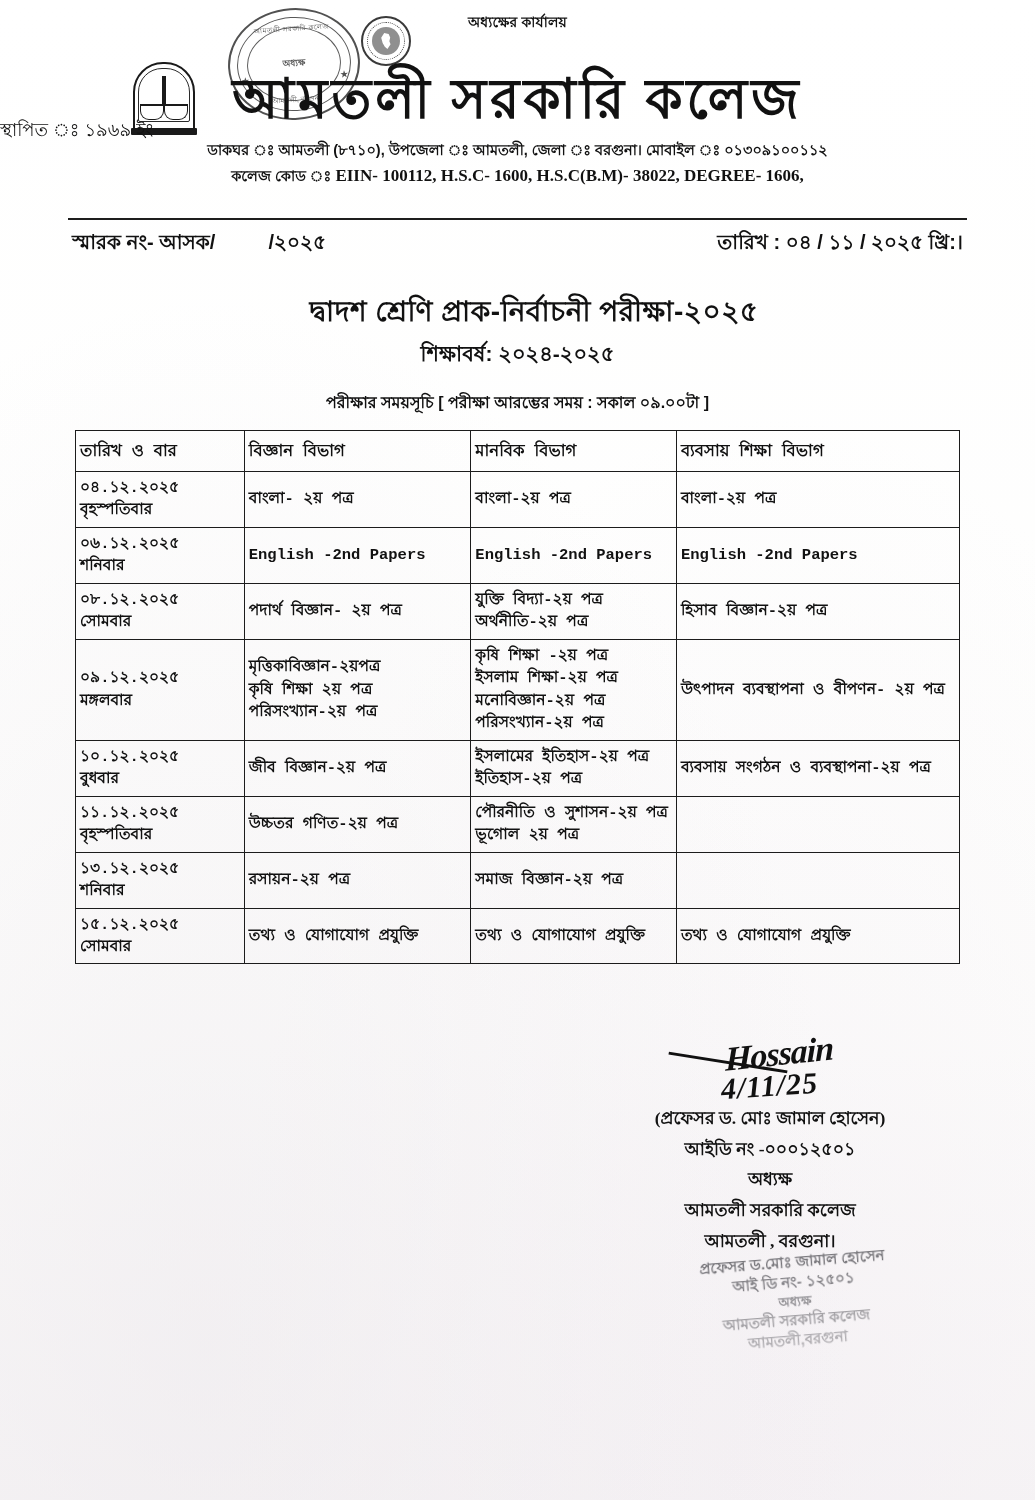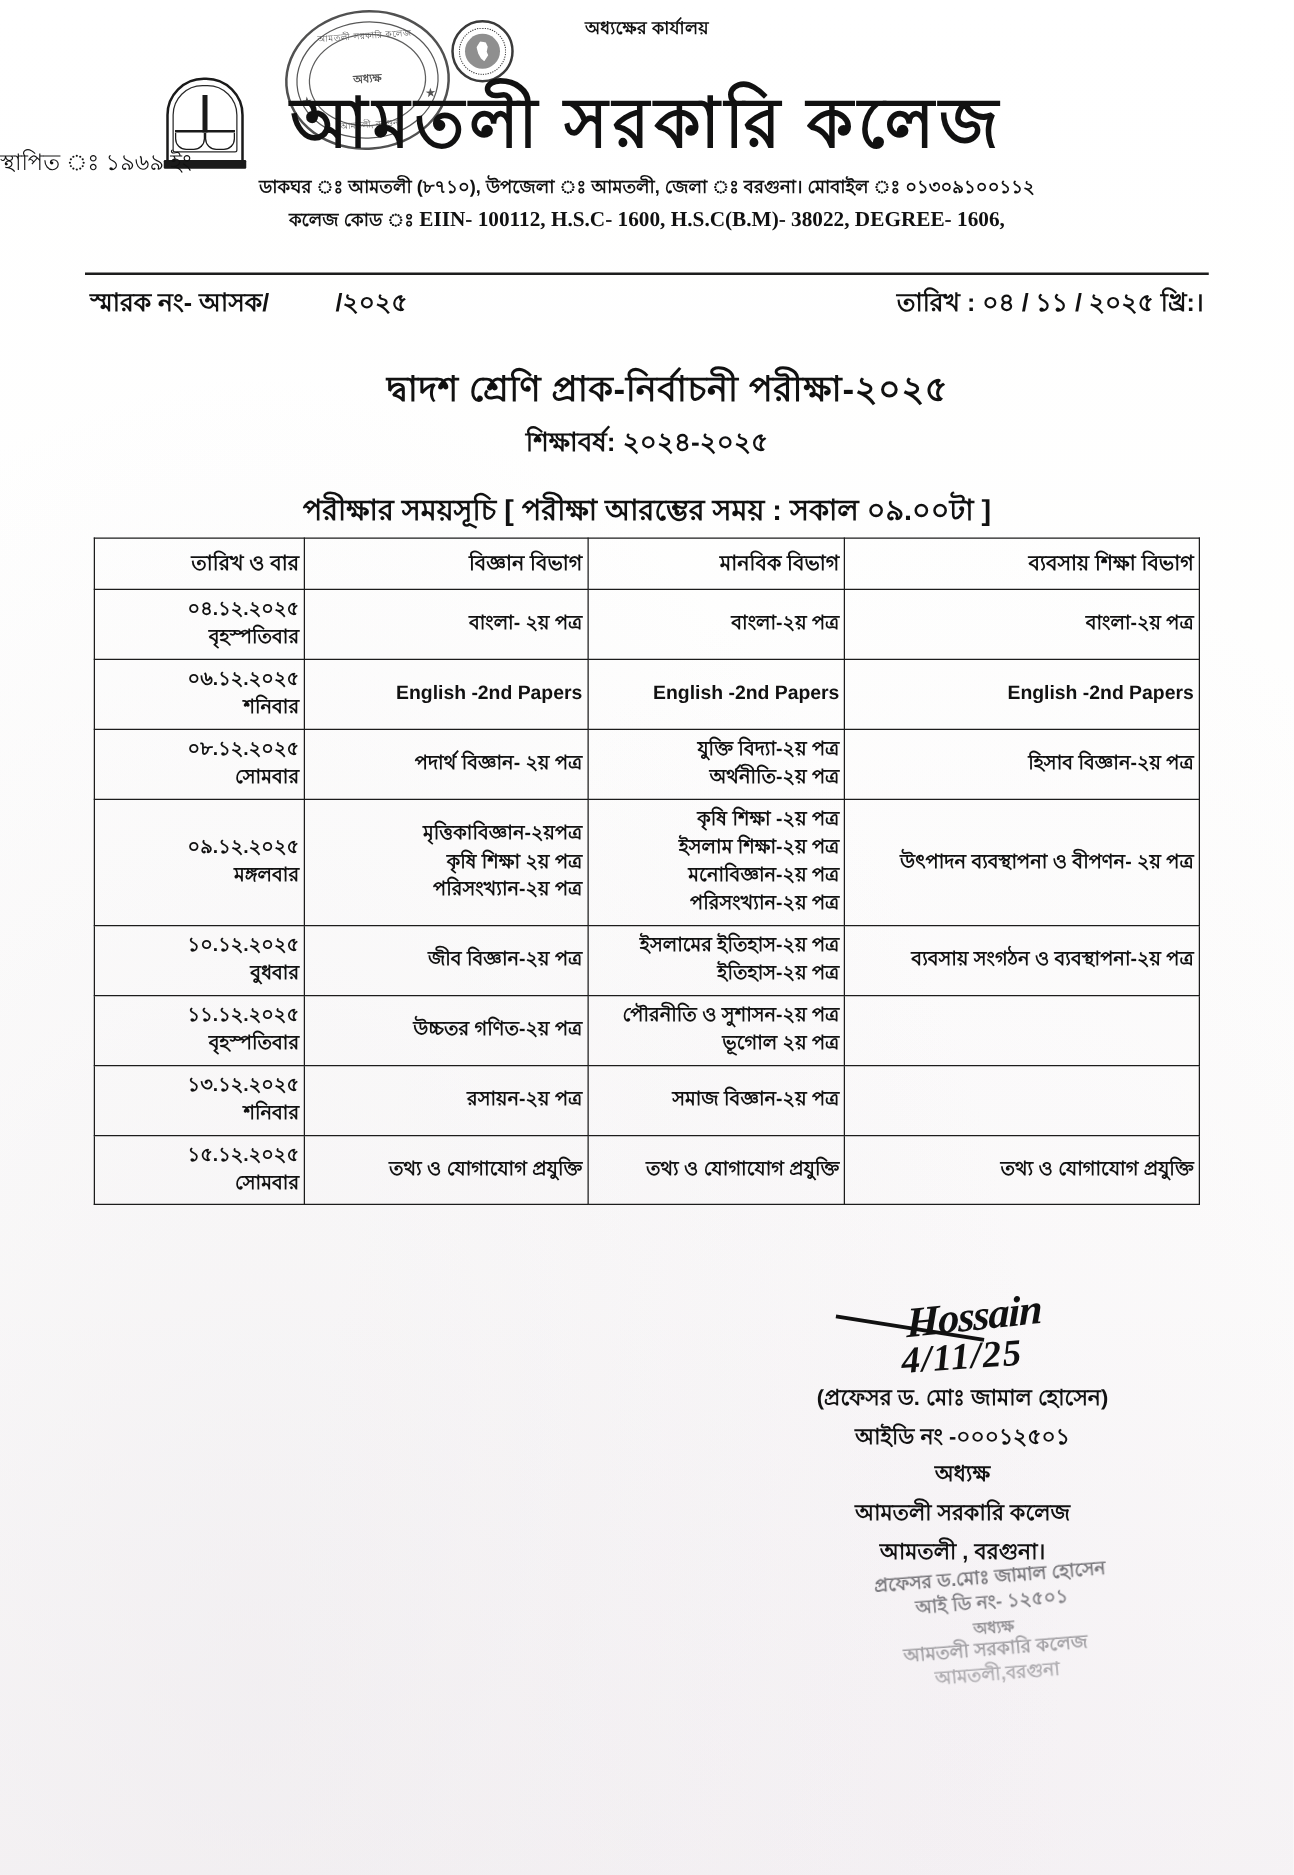--- a/index.html
+++ b/index.html
@@ -151,34 +151,34 @@
     font-size:28px;font-weight:700;letter-spacing:.5px;margin-left:33px;
   }
   .title-sub{
     position:absolute;left:0;right:0;top:338px;text-align:center;
     font-family:"Liberation Sans", sans-serif;
     font-size:21px;font-weight:700;
   }
   .title-third{
     position:absolute;left:0;right:0;top:390px;text-align:center;
     font-family:"Liberation Sans", sans-serif;
-    font-size:23px;font-weight:700;
+    font-size:16px;font-weight:700;
   }
 
   
   table.sched{
     position:absolute;left:75px;top:430px;width:885px;
     border-collapse:collapse;
     background:transparent;
   }
   table.sched th, table.sched td{
     border:1.6px solid #1c1c1c;
-    text-align:right;
+    text-align:left;
     vertical-align:middle;
-    font-family:Liberation Sans, sans-serif;
+    font-family:Liberation Mono, monospace;
     font-weight:700;
     padding:5px 4px;
   }
   table.sched th{font-size:16.5px;height:30px;}
   table.sched td{font-size:15.5px;line-height:1.45;}
   td.datecell{font-size:16px;line-height:1.4;}
   .c1{width:165px;}
   .c2{width:225px;}
   .c3{width:205px;}
   .c4{width:290px;}
@@ -197,21 +197,21 @@
   .sig-strike{
     position:absolute;left:108px;top:26px;width:120px;height:0;
     border-top:3px solid #111;transform:rotate(9deg);
   }
   .sig-date{
     font-family:"Liberation Serif", serif;
     font-size:30px;font-weight:700;font-style:italic;
     transform:rotate(-4deg);display:inline-block;margin-top:-4px;letter-spacing:1px;
   }
   .sig-line{
-    font-family:Liberation Sans, sans-serif;font-size:17.5px;font-weight:700;
+    font-family:Liberation Serif, serif;font-size:17.5px;font-weight:700;
     line-height:1.75;
   }
 
   
   .stamp{
     position:absolute;left:630px;top:1252px;width:330px;
     text-align:center;
     transform:rotate(-4.5deg);
     color:#2d2d33;opacity:.62;
     font-family:"Liberation Sans", sans-serif;font-weight:700;

